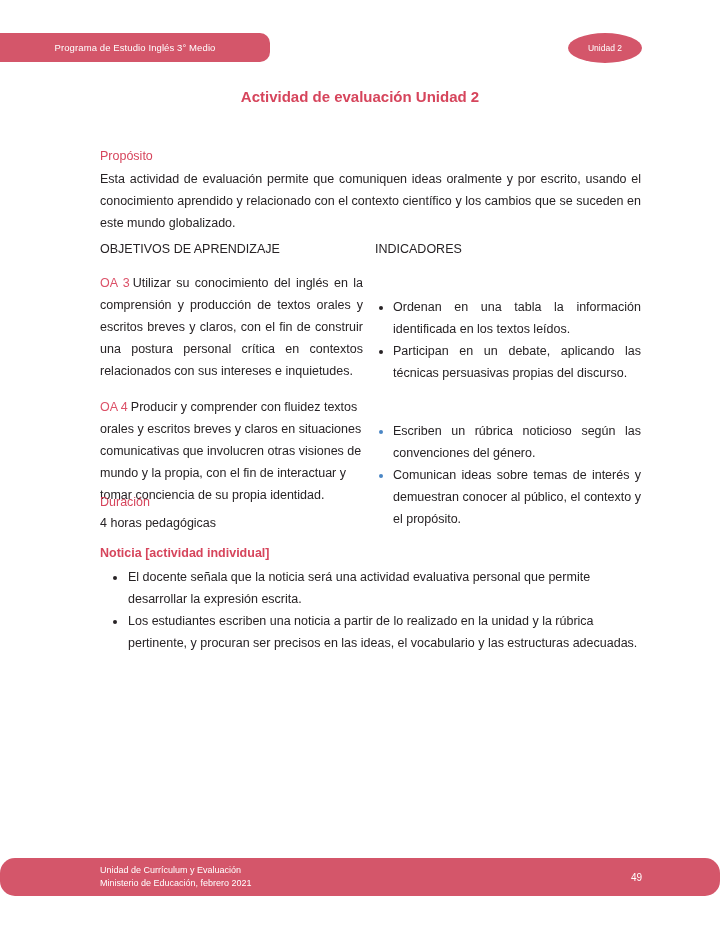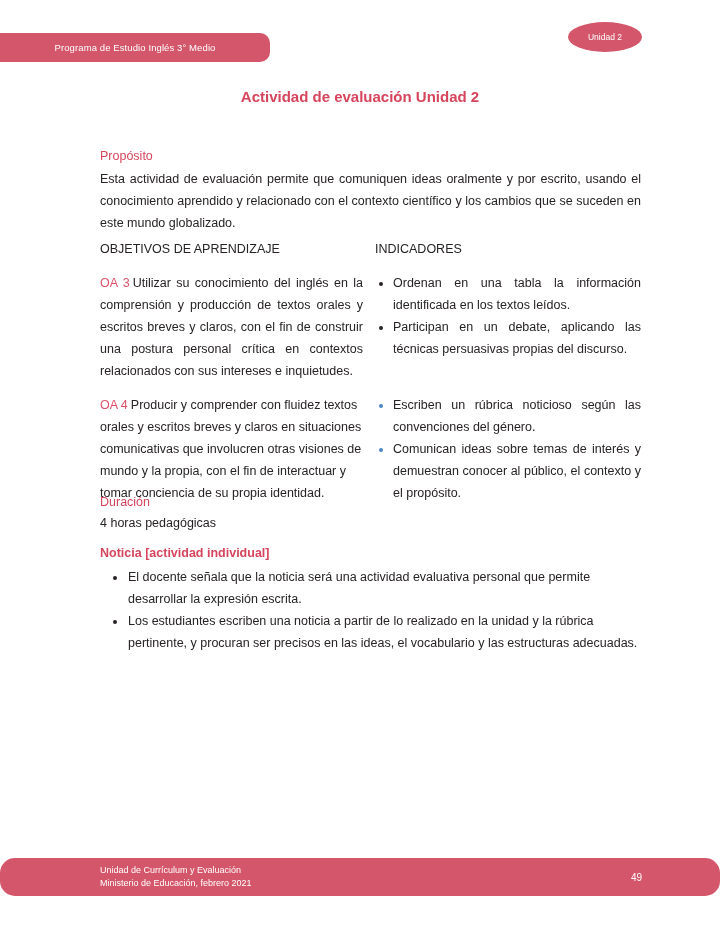--- a/index.html
+++ b/index.html
@@ -22,21 +22,21 @@
   
   .program-band{
     position:absolute;left:0;top:33px;
     width:270px;height:29px;
     background:var(--brand-pink);
     border-radius:0 10px 10px 0;
     display:flex;align-items:center;justify-content:center;
   }
   .program-band span{color:#fff;font-size:9.5px;letter-spacing:.1px;}
   .unit-badge{
-    position:absolute;left:568px;top:22px;
+    position:absolute;left:568px;top:33px;
     width:74px;height:30px;
     background:var(--brand-pink);
     border-radius:50%;
     display:flex;align-items:center;justify-content:center;
   }
   .unit-badge span{color:#fff;font-size:8.5px;}
   .page-title{
     position:absolute;left:0;top:84px;width:720px;
     text-align:center;
     color:var(--heading-red);
@@ -52,21 +52,21 @@
   .oa-grid{
     position:absolute;left:100px;top:238px;width:541px;
     display:grid;
     grid-template-columns:263px 266px;
     column-gap:12px;
     row-gap:16px;
     gap:12px;
   }
   .col-header{font-size:12.5px;line-height:22px;color:var(--text);}
   .oa-label{color:var(--oa-red);margin-right:3px;}
-  .ind-list{list-style:disc outside;padding-left:18px;}
+  .ind-list{list-style:disc outside;padding-left:18px;margin-top:24px;}
   .ind-list li{font-size:12.5px;line-height:22px;text-align:justify;}
   .blue-bullets li::marker{color:var(--bullet-blue);}
   .sec-duracion{position:absolute;left:100px;top:492px;width:541px;}
   .sec-noticia{position:absolute;left:100px;top:543px;width:541px;}
   .sec-noticia .red-heading{font-weight:bold;}
   .noticia-list{list-style:disc outside;padding-left:27px;margin-top:3px;}
   .noticia-list li{font-size:12.5px;line-height:22px;padding-left:1px;}
   
   .footer{
     position:absolute;left:0;top:858px;width:720px;height:38px;

